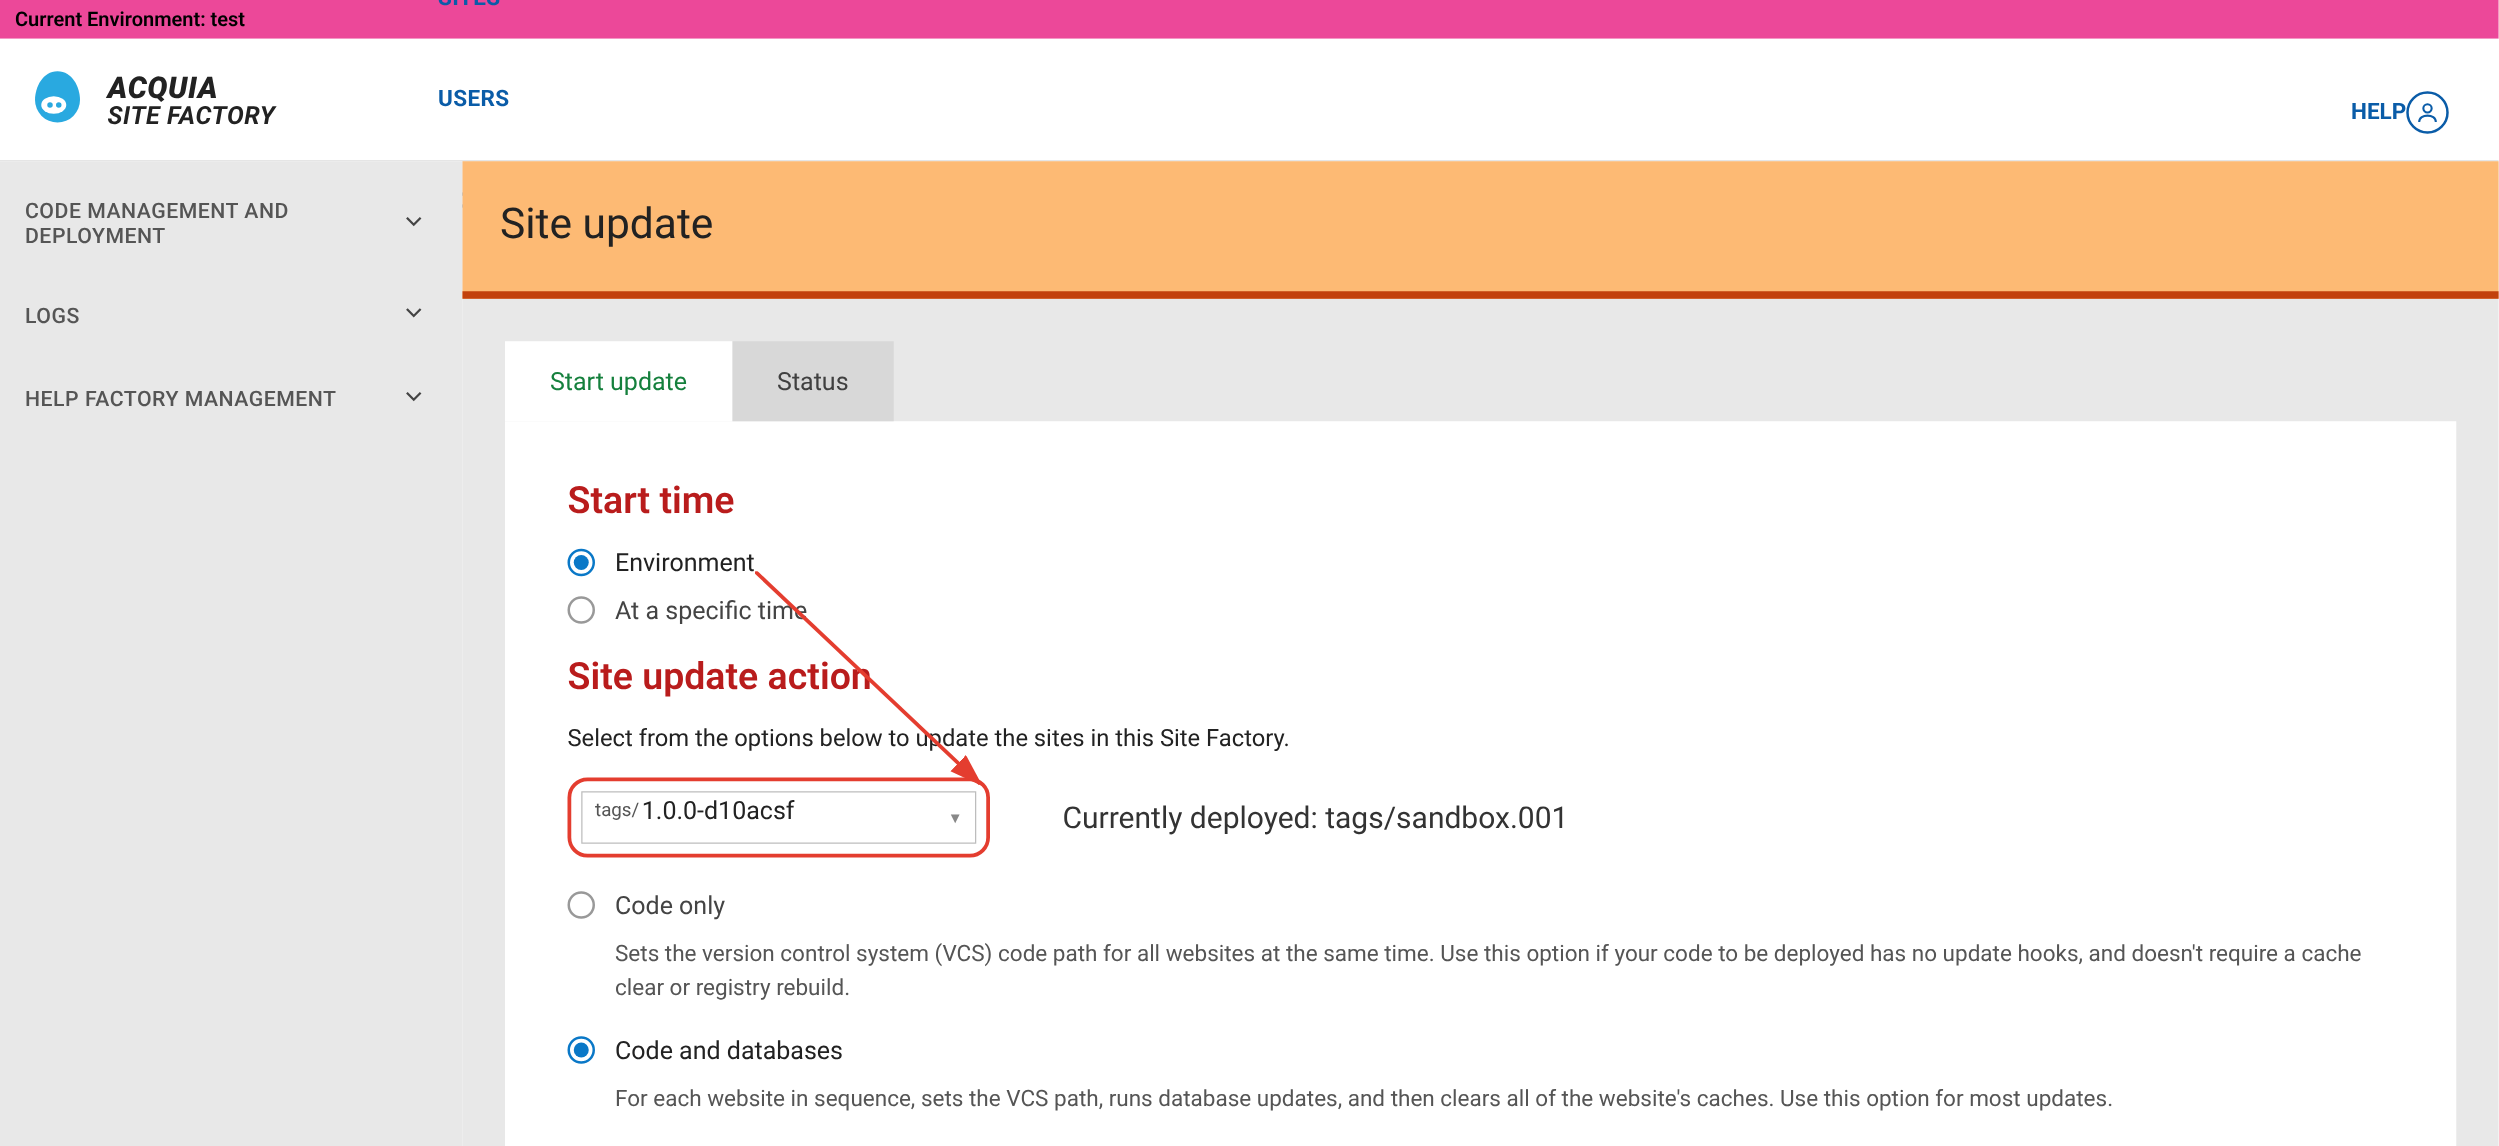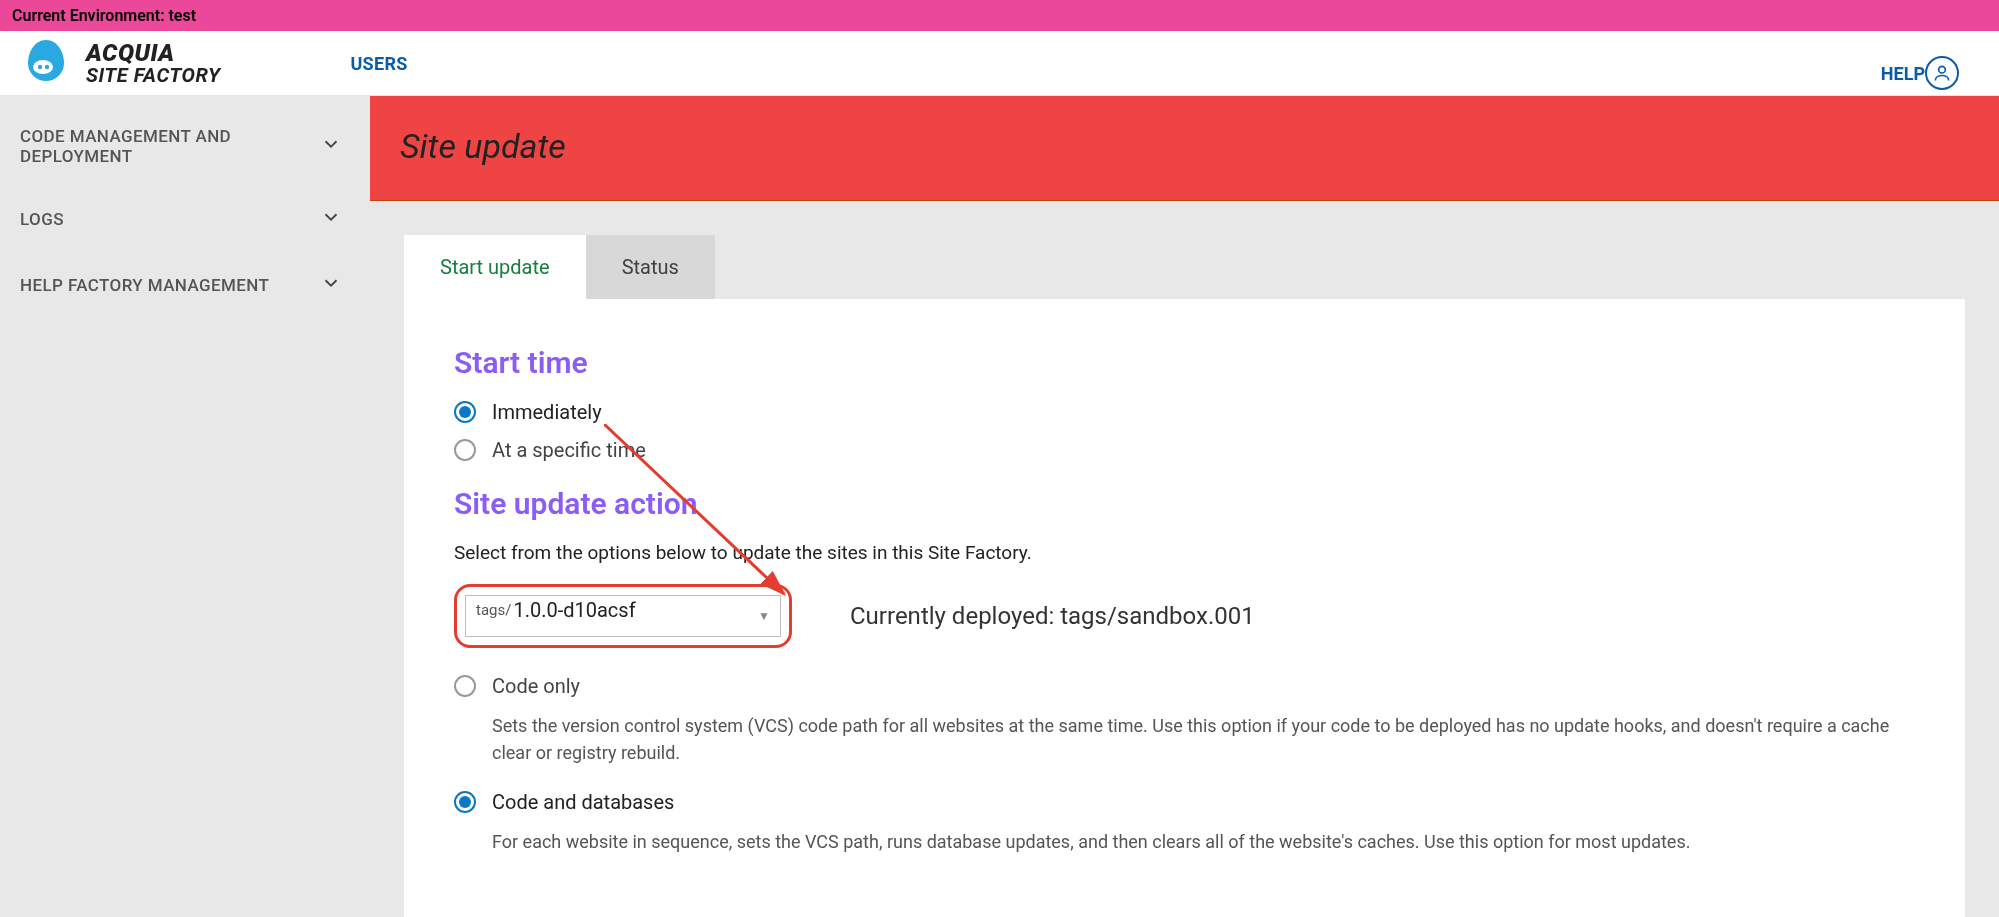--- a/index.html
+++ b/index.html
@@ -1,45 +1,45 @@
 <!DOCTYPE html>
 <html><head>
 <meta charset="utf-8">
 <style>
   * { margin:0; padding:0; box-sizing:border-box; font-family: -apple-system, BlinkMacSystemFont, "Segoe UI", Roboto, Helvetica, Arial, sans-serif; }
   body { background:#ffffff; color:#222; }
 
   .env-banner { background:#ec4899; color:#000; font-size:16px; font-weight:600; padding:6px 12px; }
 
-  .topbar { display:flex; align-items:center; height:65px; border-bottom:1px solid #e5e5e5; background:#fff; }
+  .topbar { display:flex; align-items:center; height:98px; border-bottom:1px solid #e5e5e5; background:#fff; }
   .brand { display:flex; align-items:center; padding:0 20px; }
   .brand svg { margin-right:14px; }
   .brand-text .l1 { font-weight:900; font-style:italic; font-size:24px; letter-spacing:.5px; line-height:1; }
   .brand-text .l2 { font-weight:700; font-style:italic; font-size:20px; letter-spacing:.5px; line-height:1; }
   .main-nav { display:flex; gap:60px; margin-left:110px;flex-direction:column; }
   .main-nav a { color:#0a5ca8; font-weight:700; font-size:18px; text-decoration:none; letter-spacing:.3px; }
   .topbar-right { margin-left:auto; display:flex; align-items:center; padding-right:40px;margin-top:20px; }
   .topbar-right a { color:#0a5ca8; font-weight:700; font-size:18px; text-decoration:none; }
   .account-icon { width:34px; height:34px; border:2px solid #0a5ca8; border-radius:50%; display:flex; align-items:center; justify-content:center; color:#0a5ca8; }
 
   .body-row { display:flex; min-height:calc(100vh - 124px); }
   .sidebar { width:370px; background:#e8e8e8; padding-top:10px; }
   .side-item { display:flex; align-items:center; justify-content:space-between; padding:20px 28px 20px 20px; color:#555; font-size:17px; font-weight:500; letter-spacing:.4px; cursor:pointer; }
   .side-item .chev { color:#444; }
 
   .content { flex:1; background:#e8e8e8; position:relative; }
-  .page-header { background:#ef4444; padding:30px 30px 34px; border-bottom:1px solid #c2410c;font-style:italic; }
+  .page-header { background:#fdba74; padding:30px 30px 34px; border-bottom:6px solid #c2410c; }
   .page-title { font-size:34px; font-weight:400; color:#222; }
 
   .tabs-wrap { margin:34px 0 0 34px; display:flex; }
   .tab { padding:20px 36px; font-size:20px; color:#404040; background:#d8d8d8; }
   .tab.active { background:#fff; color:#15803d; }
 
   .panel { background:#fff; margin:0 34px 0 34px; padding:40px 50px; min-height:560px; }
-  .h2 { font-size:30px; font-weight:600; margin:6px 0 20px; color:#8b5cf6; }
+  .h2 { font-size:30px; font-weight:600; margin:6px 0 20px; color:#b91c1c; }
   .radio-row { display:flex; align-items:center; gap:16px; margin:14px 0; font-size:20px; color:#222; }
   .radio-row.muted { color:#444; }
   .radio-row input[type=radio]{ appearance:none; width:22px; height:22px; border:2px solid #999; border-radius:50%; display:inline-block; position:relative; }
   .radio-row input[type=radio]:checked{ border-color:#0a78c7; }
   .radio-row input[type=radio]:checked::after{ content:""; position:absolute; inset:3px; border-radius:50%; background:#0a78c7; }
   .desc { color:#555; font-size:18px; margin:6px 0 24px 38px; line-height:1.5; }
 
   .lead { font-size:19px; margin:10px 0 20px; color:#222; }
 
   .select-row { display:flex; align-items:center; gap:58px; margin-bottom:26px; }
@@ -123,21 +123,21 @@
     <div class="tabs-wrap">
       <div class="tab active">Start update</div>
       <div class="tab">Status</div>
     </div>
 
     <div class="panel">
       <div class="h2">Start time</div>
 
       <label class="radio-row">
         <input type="radio" name="start" checked="" style="">
-        <span>Immediately</span>
+        <span>Environment</span>
       </label>
       <label class="radio-row muted">
         <input type="radio" name="start" style="">
         <span>At a specific time</span>
       </label>
 
       <div class="h2" style="margin-top:24px;">Site update action</div>
       <p class="lead">Select from the options below to update the sites in this Site Factory.</p>
 
       <div class="select-row">

